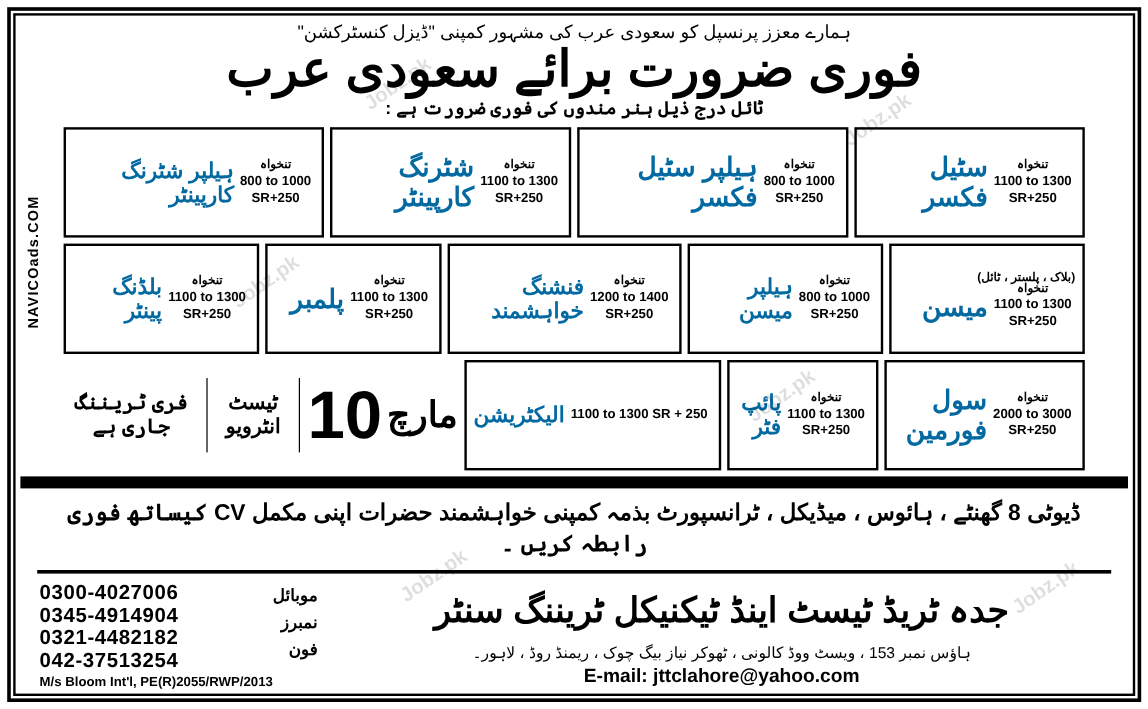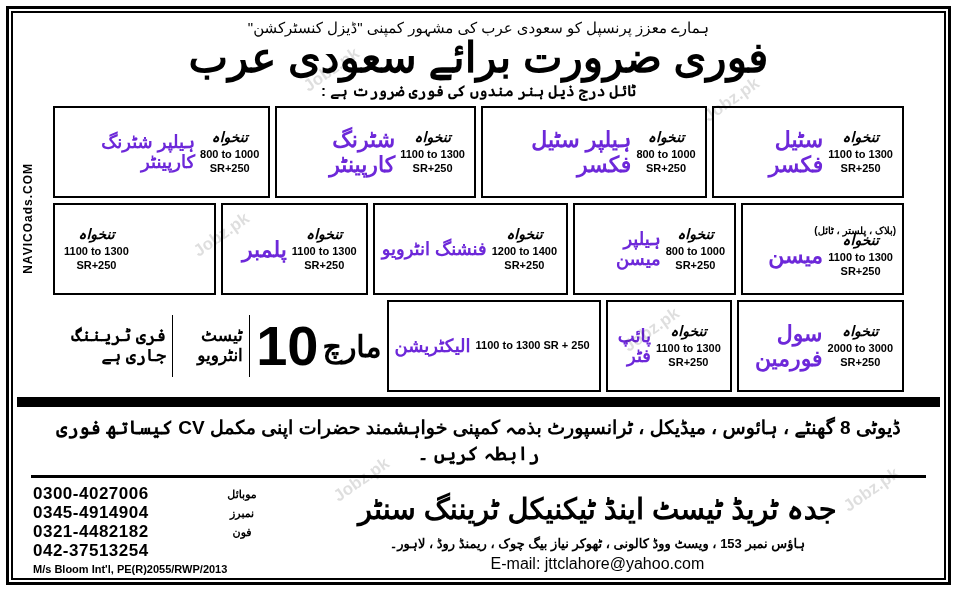--- a/index.html
+++ b/index.html
@@ -87,21 +87,21 @@
     align-items: center;
     justify-content: flex-start;
     padding: 2px 6px;
     height: 92px;
     position: relative;
     background: #fff;
   }
   .cell .title {
     font-size: 22px;
     font-weight: bold;
-    color: #6d28d9;
+    color: #0369a1;
     direction: rtl;
     text-align: right;
     line-height: 1.15;
     flex: 1 1 auto;
     padding-right: 2px;
   }
   .cell .title.small {
     font-size: 18px;
   }
   .salary {
@@ -110,24 +110,23 @@
     font-size: 11px;
     font-weight: bold;
     color: #000;
     line-height: 1.25;
     padding-left: 3px;
     padding-right: 3px;
     flex: 0 0 auto;
     white-space: nowrap;
   }
   .salary .lbl {
-    font-size: 14px;
+    font-size: 10px;
     display: block;
     margin-bottom: 1px;
-    font-style: italic;
   }
   .salary .amt {
     font-size: 11px;
     display: block;
     direction: ltr;
   }
   .note-top {
     position: absolute;
     top: 20px;
     right: 6px;
@@ -160,21 +159,21 @@
     width: 2px;
     height: 62px;
     background: #000;
     margin: 0 2px;
   }
   .bigdate .side {
     font-size: 17px;
     font-weight: bold;
     direction: rtl;
     line-height: 1.2;
-    text-align: right;
+    text-align: center;
   }
 
   
   .blackbar {
     background: #000;
     color: #fff;
     height: 10px;
     margin: 4px 0 6px 0;
   }
 
@@ -213,29 +212,28 @@
     flex-direction: column;
   }
   .phone-list .num {
     font-size: 17px;
     font-weight: bold;
     letter-spacing: 0.5px;
     line-height: 1.12;
   }
   .phone-labels {
     direction: rtl;
-    font-size: 11px;
+    font-size: 14px;
     font-weight: bold;
     margin-right: 4px;
     display: flex;
     flex-direction: column;
     justify-content: center;
     line-height: 1.2;
     padding-top: 4px;
-    align-items: center;
   }
   .phone-labels span { display: block; margin-bottom: 6px; }
   .small-lines {
     font-size: 11px;
     font-weight: bold;
     margin-top: 2px;
     line-height: 1.3;
   }
   .right-block {
     flex: 1 1 auto;
@@ -244,27 +242,27 @@
   }
   .company {
     font-size: 29px;
     font-weight: bold;
     line-height: 1.2;
     margin-top: 8px;
     white-space: nowrap;
   }
   .address {
     font-size: 13px;
-    font-weight: bold;
+    font-weight: normal;
     margin-top: 10px;
     direction: rtl;
   }
   .email {
     font-size: 16px;
-    font-weight: normal;
+    font-weight: bold;
     margin-top: 4px;
     direction: ltr;
   }
 
   
   .side-text {
     position: absolute;
     left: 8px;
     top: 150px;
     font-size: 12px;
@@ -350,36 +348,37 @@
         </div>
         <div class="cell" style="flex:1 1 20%">
           <div class="title small">ہیلپر میسن</div>
           <div class="salary">
             <span class="lbl">تنخواہ</span>
             <span class="amt">800 to 1000</span>
             <span class="amt">SR+250</span>
           </div>
         </div>
         <div class="cell" style="flex:1 1 24%">
-          <div class="title small">فنشنگ انٹرویو</div>
+          <div class="title small">فنشنگ خواہشمند</div>
           <div class="salary">
             <span class="lbl">تنخواہ</span>
             <span class="amt">1200 to 1400</span>
             <span class="amt">SR+250</span>
           </div>
         </div>
         <div class="cell" style="flex:1 1 18%">
           <div class="title">پلمبر</div>
           <div class="salary">
             <span class="lbl">تنخواہ</span>
             <span class="amt">1100 to 1300</span>
             <span class="amt">SR+250</span>
           </div>
         </div>
         <div class="cell" style="flex:1 1 20%">
+          <div class="title small">بلڈنگ پینٹر</div>
           <div class="salary">
             <span class="lbl">تنخواہ</span>
             <span class="amt">1100 to 1300</span>
             <span class="amt">SR+250</span>
           </div>
         </div>
       </div>
 
       <div class="row">
         <div class="cell" style="flex:1 1 24%">

